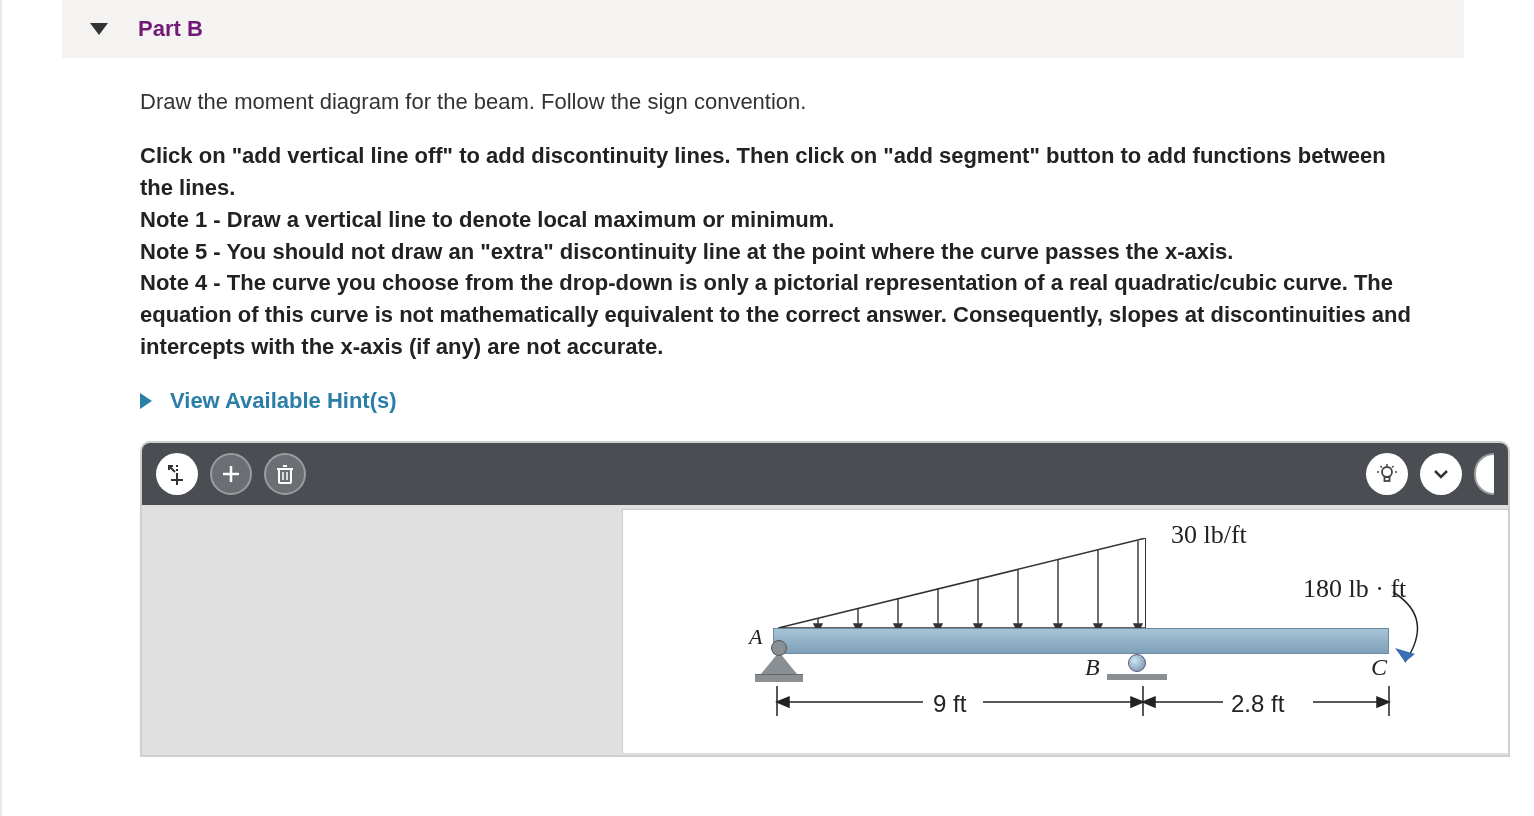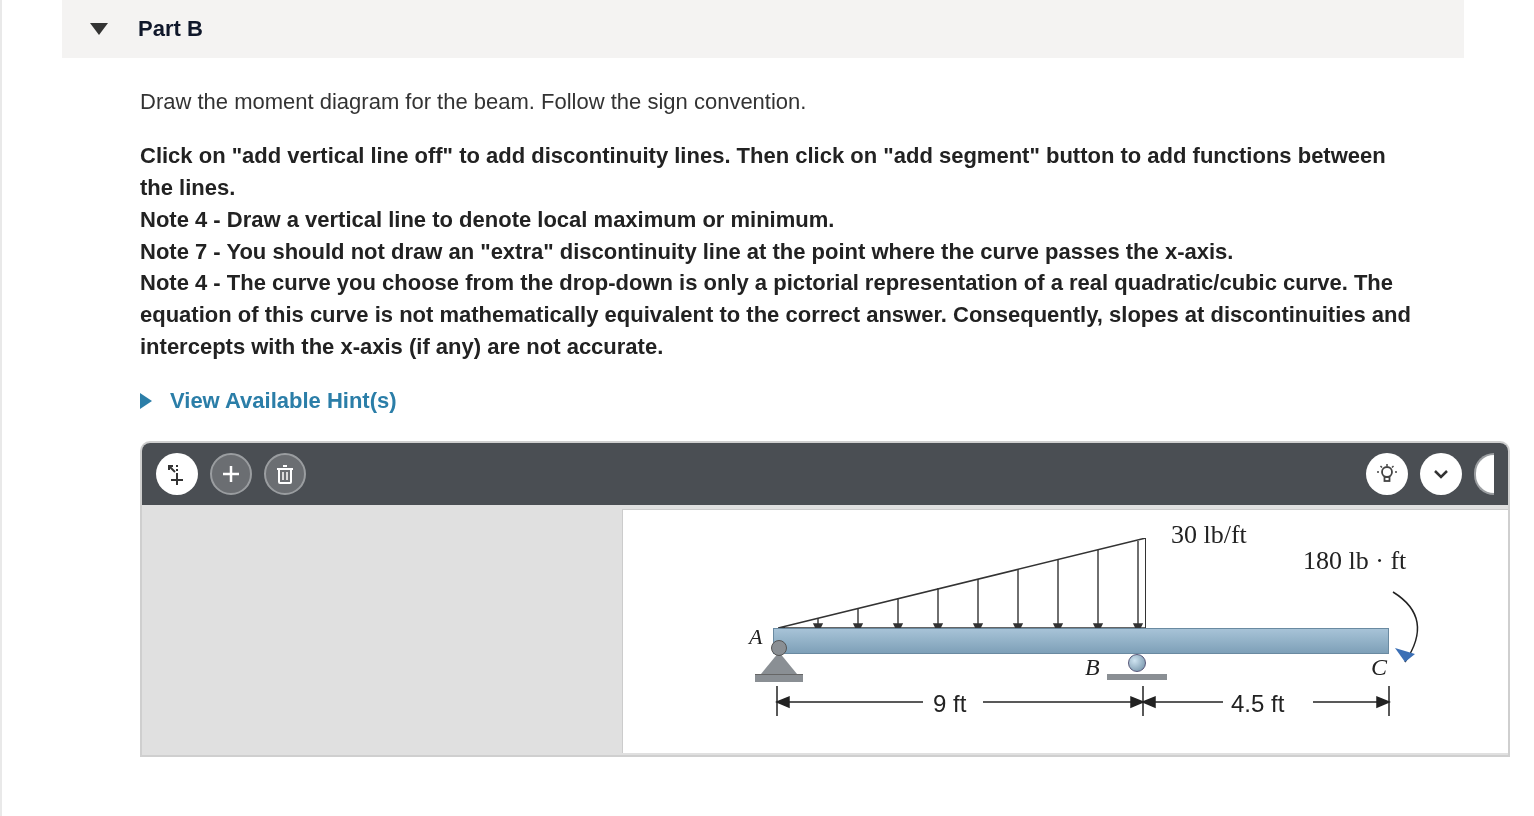--- a/index.html
+++ b/index.html
@@ -34,21 +34,21 @@
   }
   .caret-down {
     width: 0; height: 0;
     border-left: 9px solid transparent;
     border-right: 9px solid transparent;
     border-top: 12px solid #333;
   }
   .part-title {
     font-weight: bold;
     font-size: 22px;
-    color: #0f172a;
+    color: #701a75;
   }
   .body-text {
     padding-left: 78px;
     padding-right: 40px;
     line-height: 1.45;
   }
   .prompt { margin-bottom: 22px; font-size: 22px; color: #333; margin-top: 28px; }
   .bold-block { font-weight: bold; font-size: 22px; color: #222; margin-bottom: 22px; }
   .hints-toggle {
     color: #2b7ea8;
@@ -181,21 +181,21 @@
     left: 155px; top: 28px;
     width: 368px; height: 90px;
   }
   .load-tri svg { width: 100%; height: 100%; }
   .load-label {
     position: absolute; left: 548px; top: 10px;
     font-family: 'Times New Roman', serif;
     font-size: 26px; color: #222;
   }
   .moment-label {
-    position: absolute; left: 680px; top: 36px;
+    position: absolute; left: 680px; top: 64px;
     font-family: 'Times New Roman', serif;
     font-size: 26px; color: #222;
   }
   .moment-arrow {
     position: absolute; left: 760px; top: 78px;
     width: 54px; height: 80px;
   }
   .moment-arrow svg { width:100%; height:100%; overflow:visible; }
   
   .dim {
@@ -215,22 +215,22 @@
   <div class="part-header">
     <div class="caret-down"></div>
     <div class="part-title">Part B</div>
   </div>
 
   <div class="body-text">
     <p class="prompt">Draw the moment diagram for the beam. Follow the sign convention.</p>
 
     <div class="bold-block">
       <div>Click on "add vertical line off" to add discontinuity lines. Then click on "add segment" button to add functions between the lines.</div>
-      <div>Note 4 - Draw a vertical line to denote local maximum or minimum.</div>
-      <div>Note 7 - You should not draw an "extra" discontinuity line at the point where the curve passes the x-axis.</div>
+      <div>Note 1 - Draw a vertical line to denote local maximum or minimum.</div>
+      <div>Note 5 - You should not draw an "extra" discontinuity line at the point where the curve passes the x-axis.</div>
       <div>Note 4 - The curve you choose from the drop-down is only a pictorial representation of a real quadratic/cubic curve. The equation of this curve is not mathematically equivalent to the correct answer. Consequently, slopes at discontinuities and intercepts with the x-axis (if any) are not accurate.</div>
     </div>
 
     <div class="hints-toggle">
       <div class="caret-right"></div>
       <span>View Available Hint(s)</span>
     </div>
   </div>
 
   <div class="workspace">
@@ -343,19 +343,19 @@
             <polygon points="154,192 166,187 166,197" fill="#222"></polygon>
             <line x1="360" y1="192" x2="514" y2="192"></line>
             <polygon points="520,192 508,187 508,197" fill="#222"></polygon>
             <line x1="526" y1="192" x2="600" y2="192"></line>
             <polygon points="520,192 532,187 532,197" fill="#222"></polygon>
             <line x1="690" y1="192" x2="760" y2="192"></line>
             <polygon points="766,192 754,187 754,197" fill="#222"></polygon>
           </g>
         </svg>
         <div class="dim" style="left:310px; top:180px">9 ft</div>
-        <div class="dim" style="left:608px; top:180px">4.5 ft</div>
+        <div class="dim" style="left:608px; top:180px">2.8 ft</div>
 
       </div>
     </div>
   </div>
 
 </div>
 
 </body></html>

